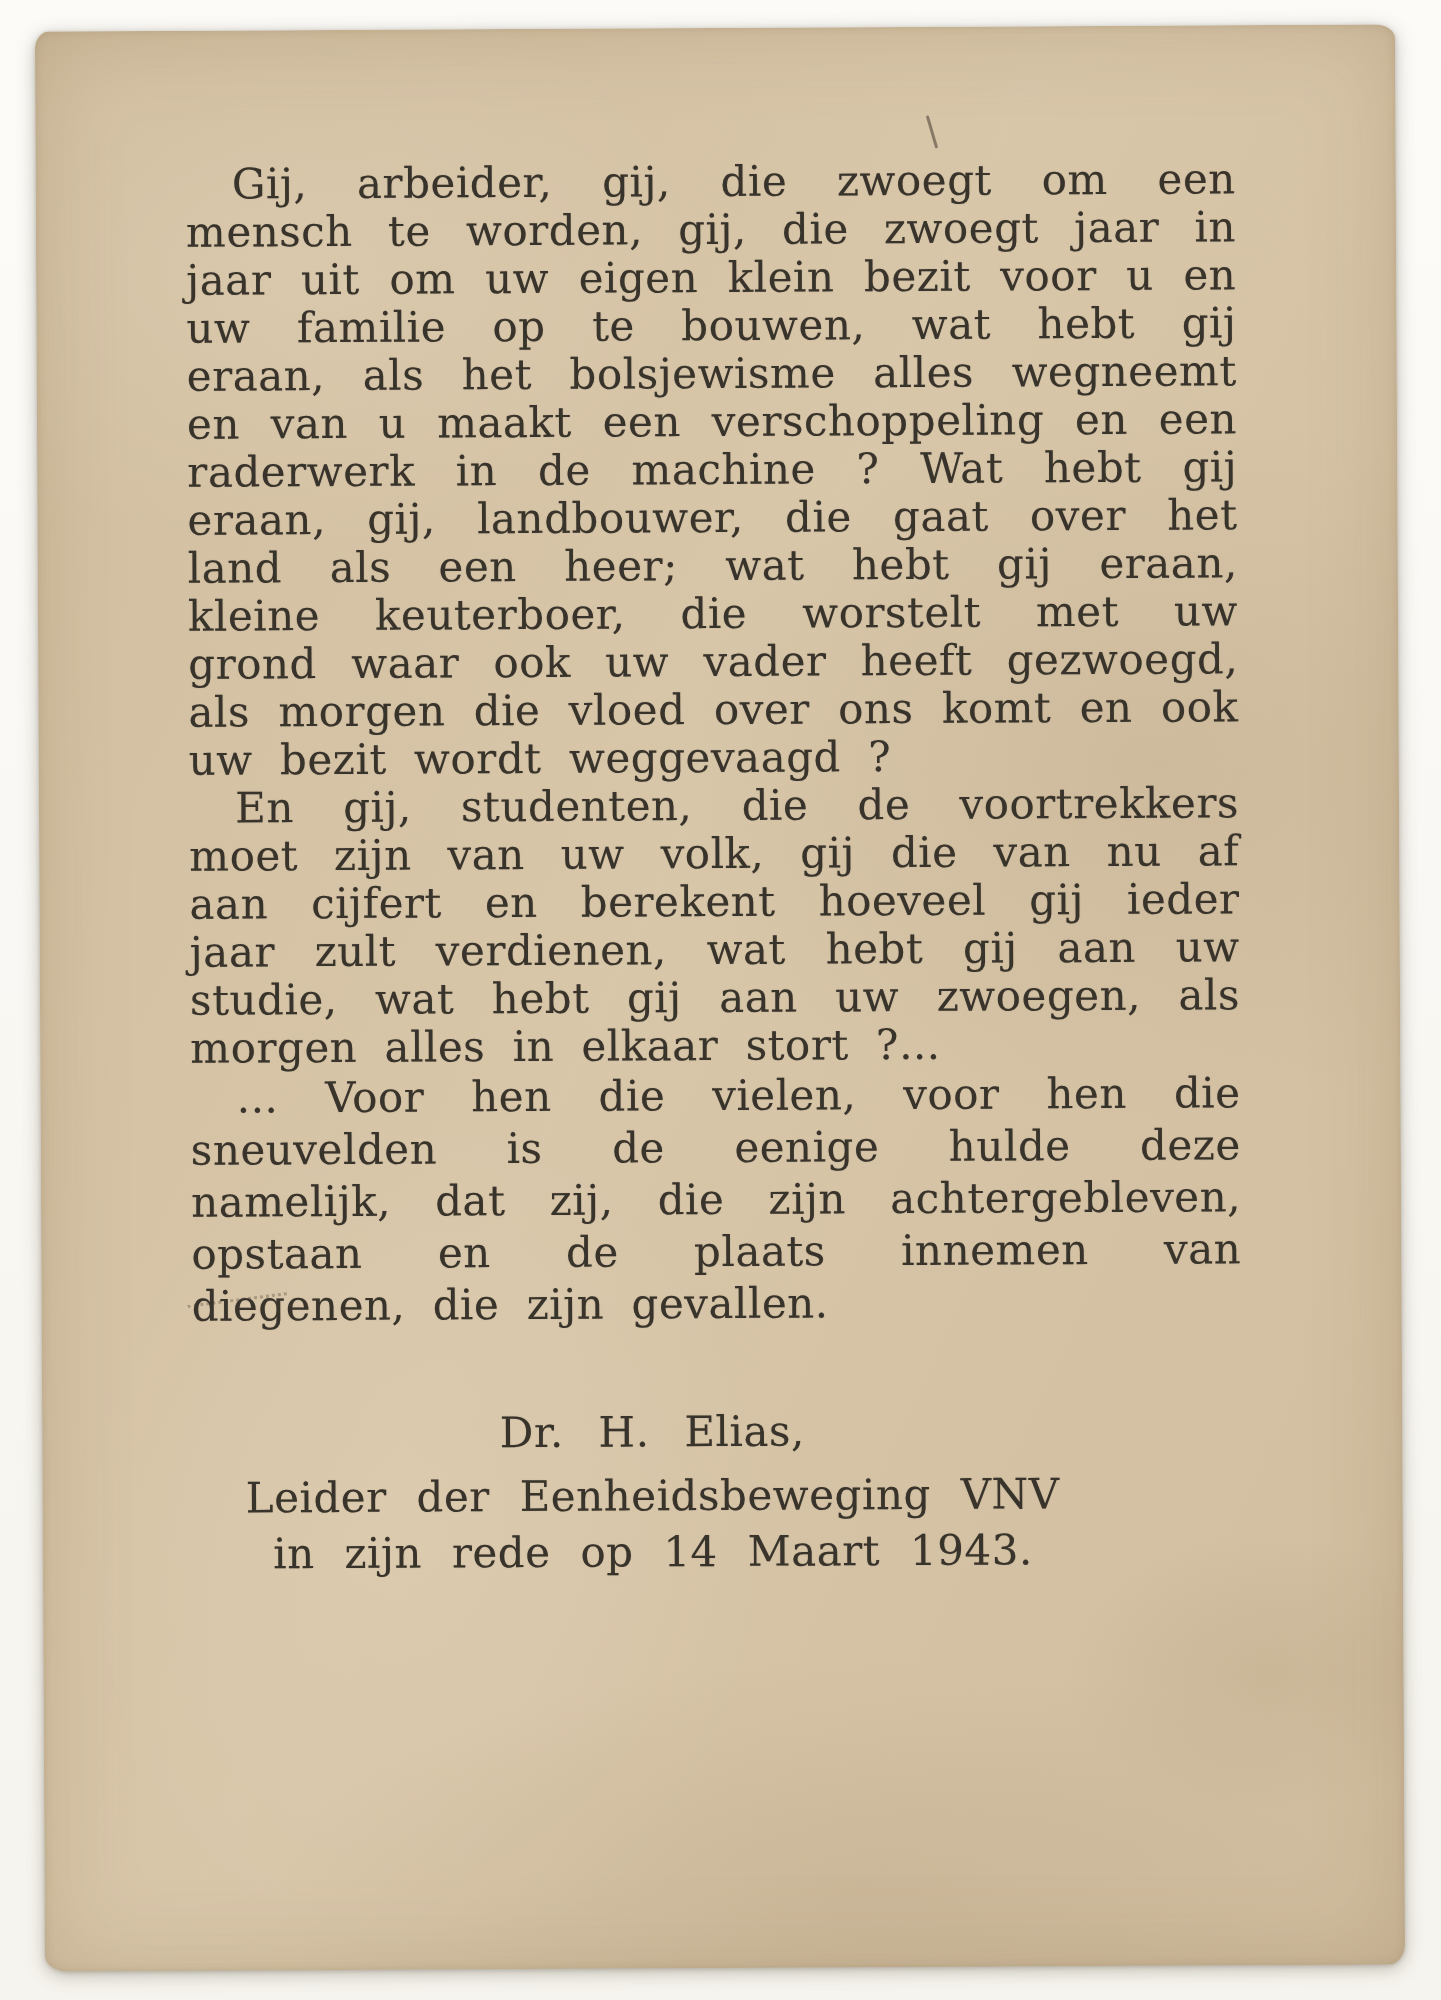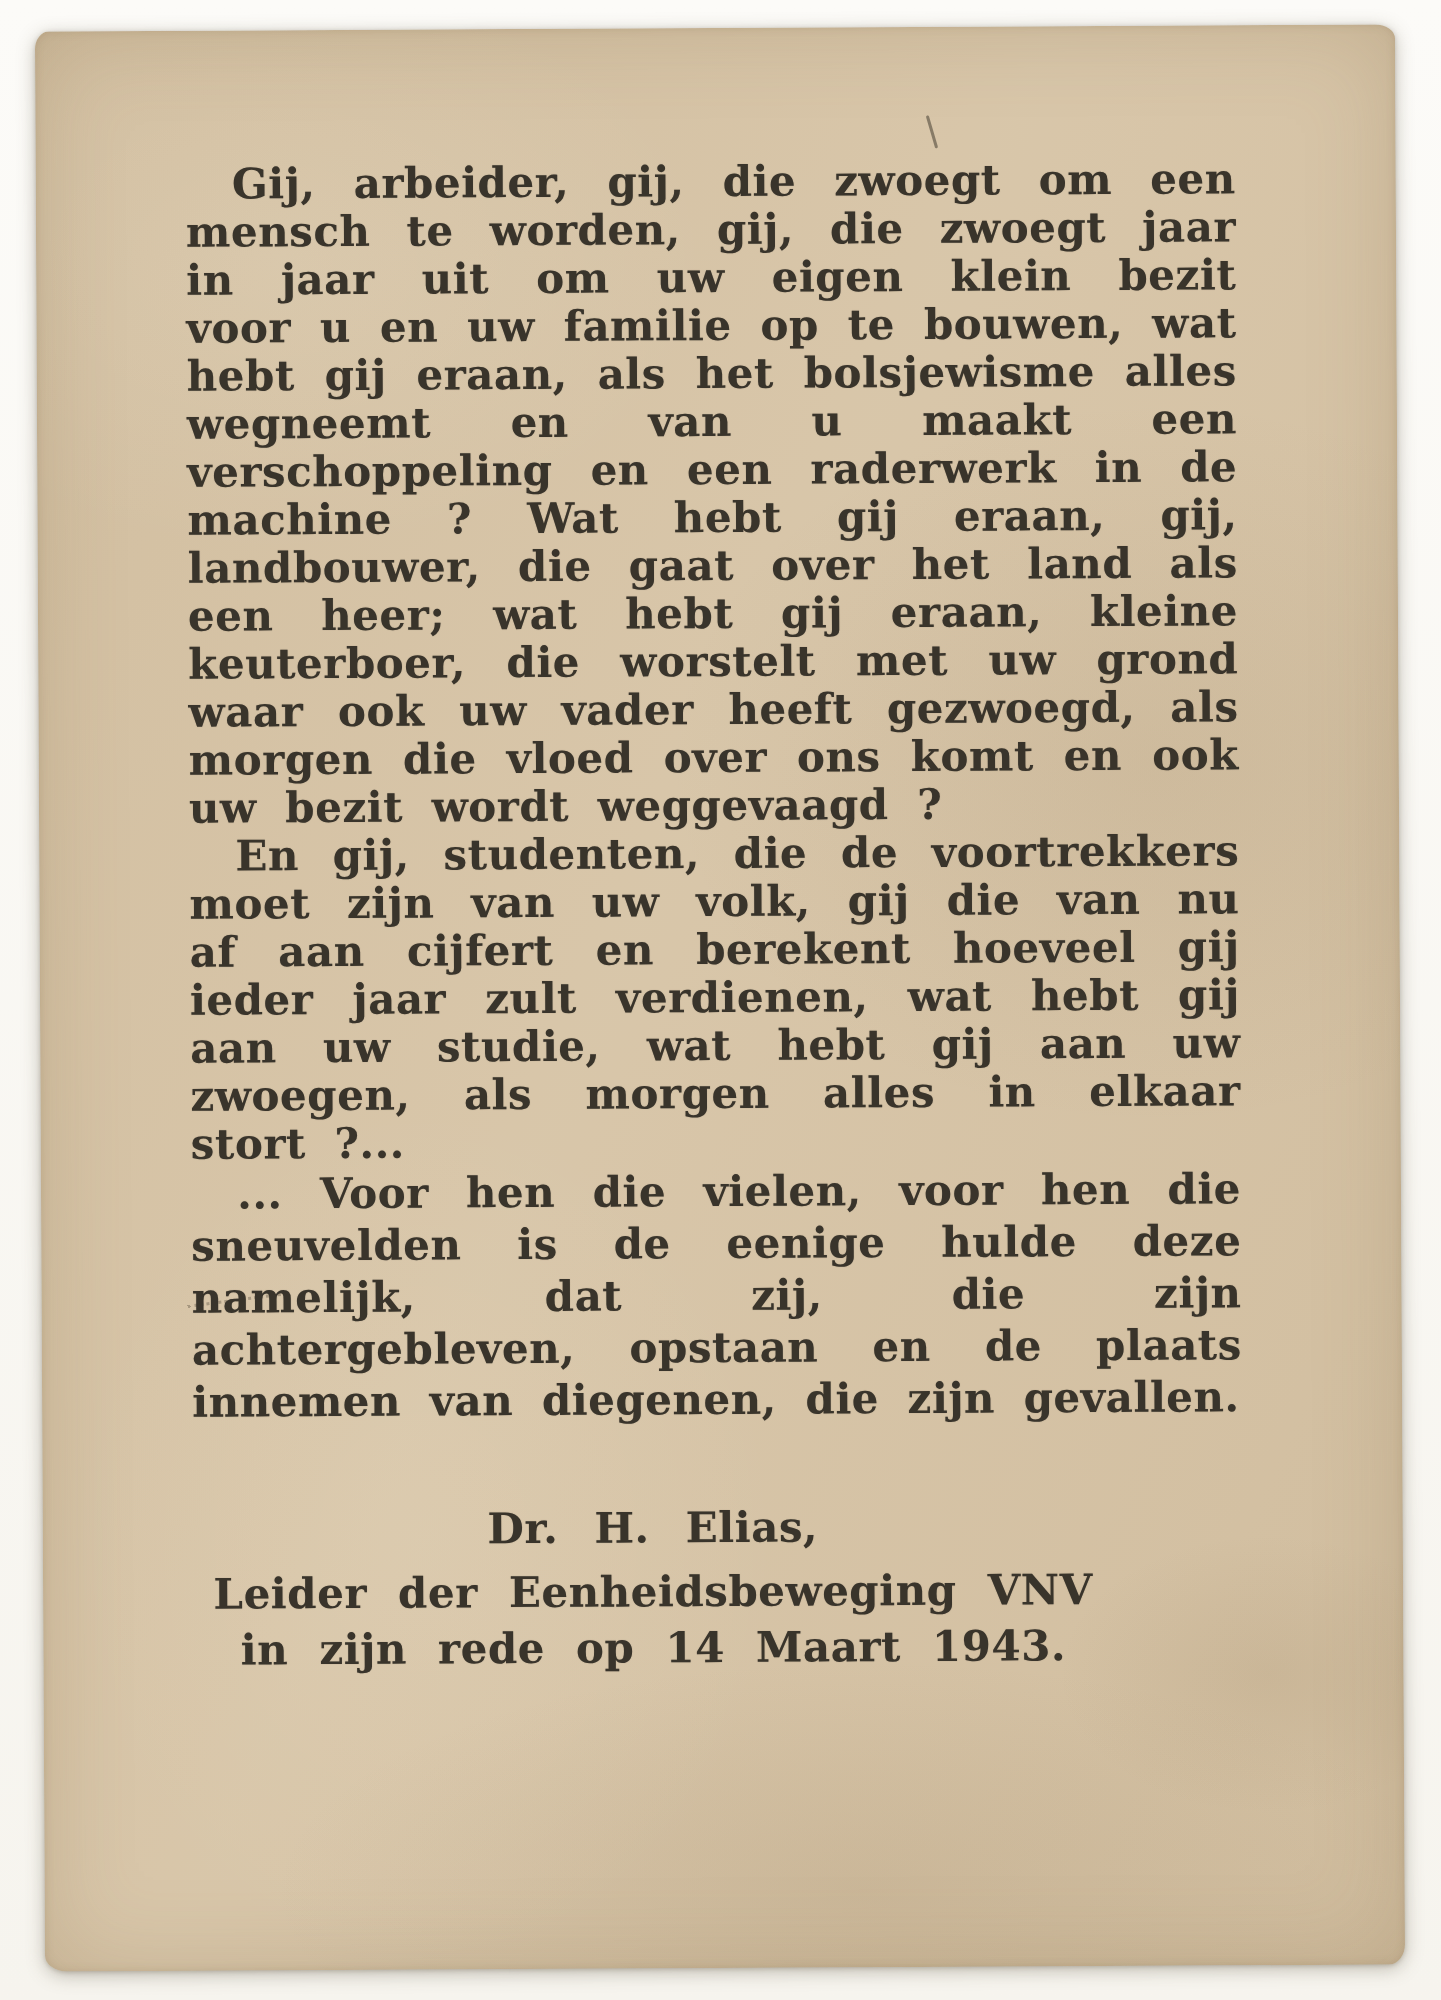--- a/index.html
+++ b/index.html
@@ -13,21 +13,20 @@
     overflow: hidden;
     background: #fbfaf6;
     font-family: "DejaVu Serif", "Liberation Serif", serif;
   }
   .backdrop {
     position: absolute;
     inset: 0;
     background:
       radial-gradient(ellipse 900px 600px at 50% 45%, rgba(210,200,180,0.25), rgba(255,255,255,0) 75%),
       linear-gradient(180deg, #fcfbf8 0%, #f6f4ee 100%);
-    font-weight: bold;
   }
   .paper {
     position: absolute;
     left: 40px;
     top: 28px;
     width: 1360px;
     height: 1940px;
     background-color: #d6c3a5;
     background-image:
       radial-gradient(ellipse 620px 420px at 18% 12%, rgba(255,250,235,0.12), rgba(255,250,235,0) 70%),

